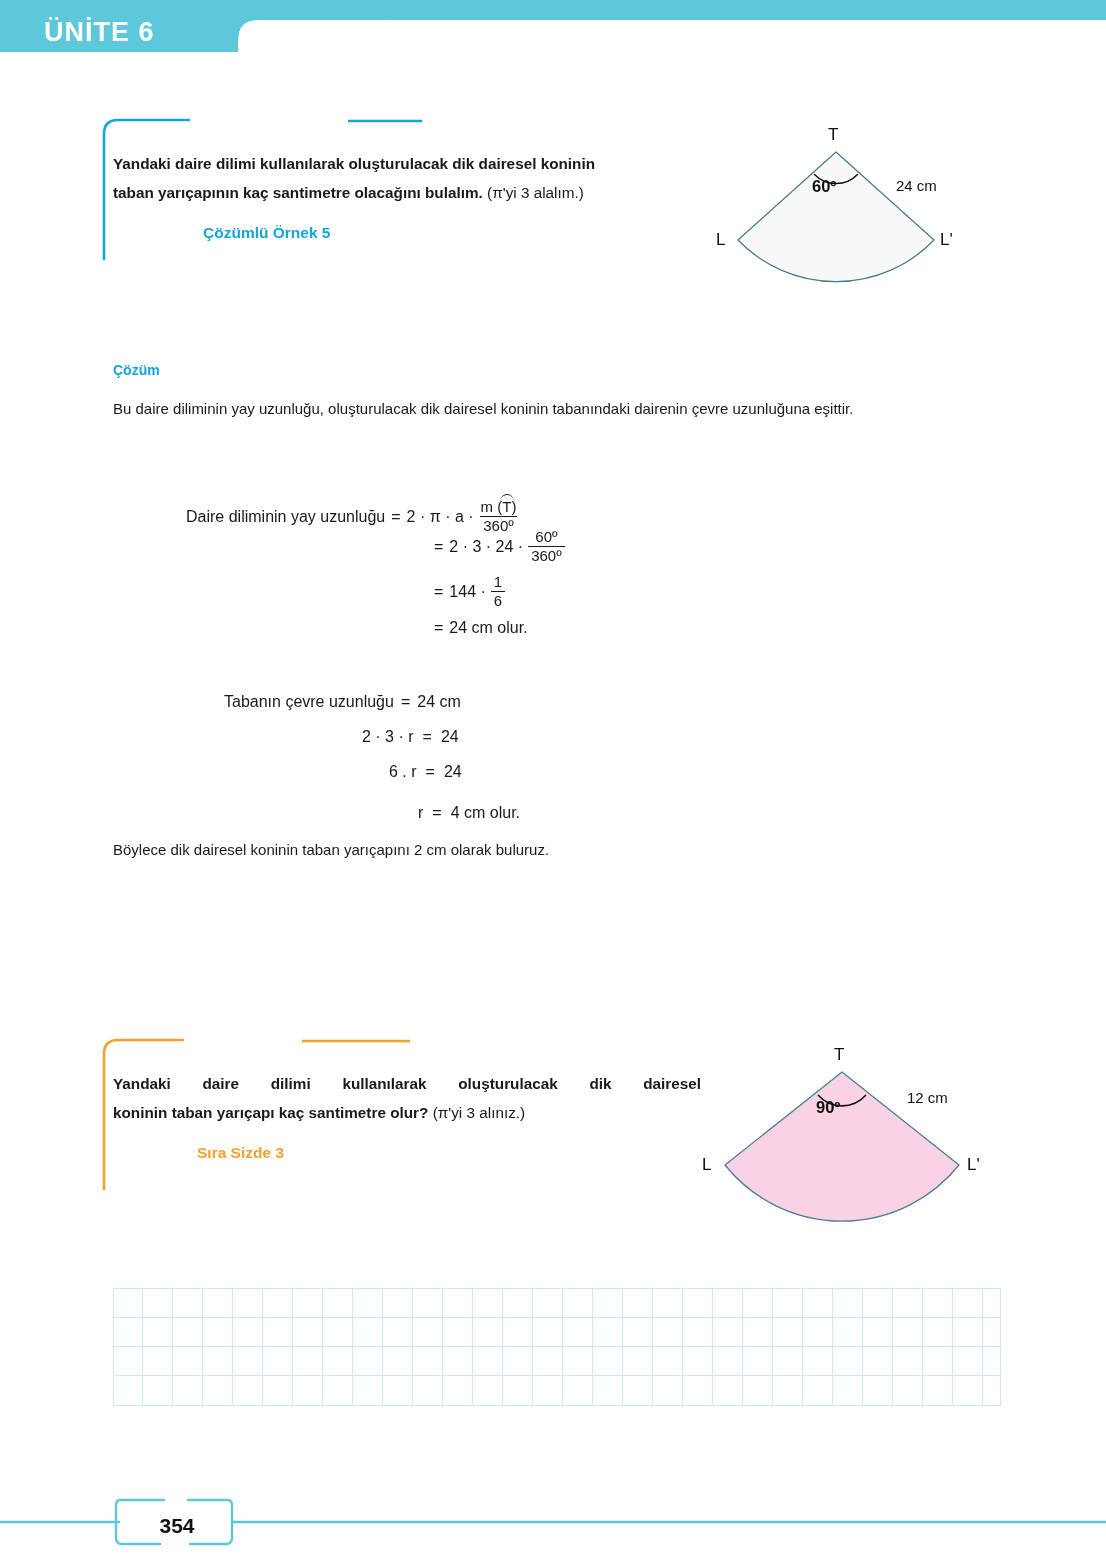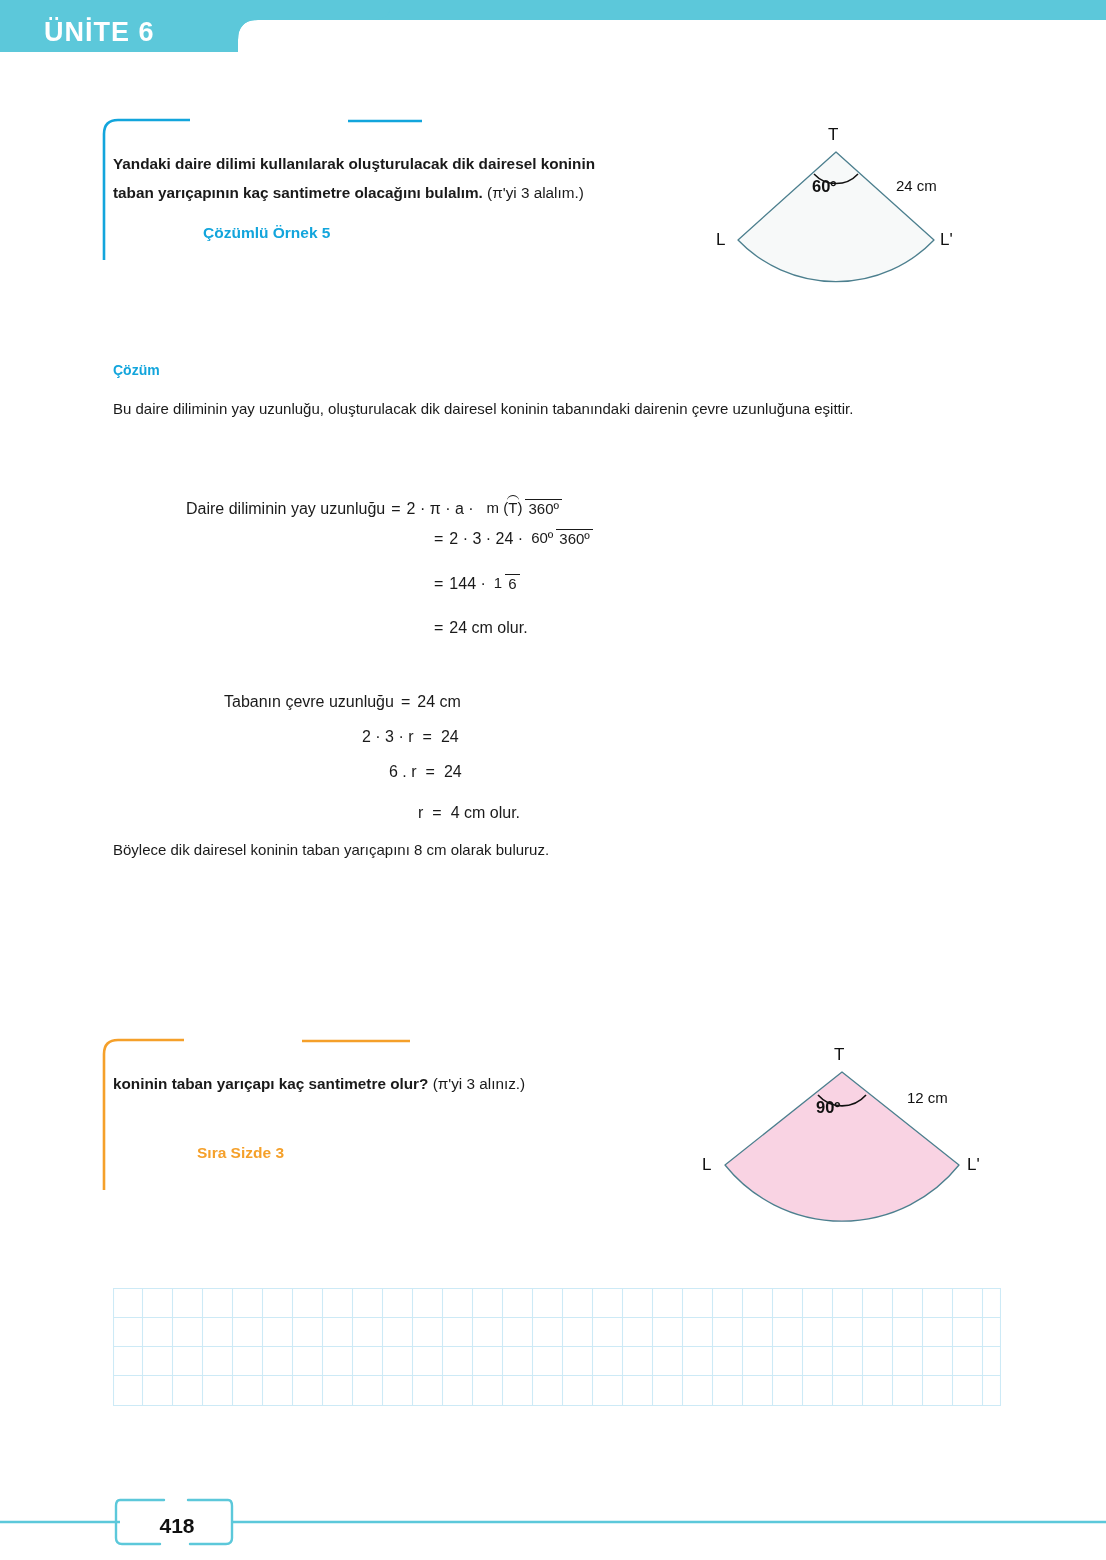--- a/index.html
+++ b/index.html
@@ -93,24 +93,24 @@
     font-size: 16px;
     color: #1a1a1a;
     white-space: nowrap;
     line-height: 1;
     display: flex;
     align-items: center;
   }
   .math-line .lhs { display: inline-block; }
   .frac {
     display: inline-flex;
-    flex-direction: row;
+    flex-direction: column;
     align-items: center;
     vertical-align: middle;
-    margin: 0 10px;
+    margin: 0 4px;
     position: relative;
     top: -1px;
   }
   .frac .num {
     font-size: 15px;
     padding: 0 3px 1px 3px;
     line-height: 1.05;
   }
   .frac .den {
     font-size: 15px;
@@ -292,31 +292,32 @@
   <span>6 . r</span>
   <span style="padding:0 9px;">=</span>
   <span>24</span>
 </div>
 <div class="math-line" style="left:418px; top:805px;">
   <span>r</span>
   <span style="padding:0 9px;">=</span>
   <span>4 cm olur.</span>
 </div>
 
-<div id="conclusion">Böylece dik dairesel koninin taban yarıçapını 8 cm olarak buluruz.</div>
+<div id="conclusion">Böylece dik dairesel koninin taban yarıçapını 2 cm olarak buluruz.</div>
 
 <div class="example-block" style="left:100px; top:1032px; width:640px; height:160px;">
   <svg class="bracket-svg" width="330" height="160" viewBox="0 0 330 160" xmlns="http://www.w3.org/2000/svg">
     <path d="M4,158 L4,22 Q4,8 18,8 L84,8" fill="none" stroke="#f5a02a" stroke-width="2.6"></path>
   </svg>
   <div class="block-label label-orange" style="left:97px; top:113px;">Sıra Sizde 3</div>
   <svg class="bracket-svg" style="left:202px; top:0;" width="120" height="20" viewBox="0 0 120 20" xmlns="http://www.w3.org/2000/svg">
     <path d="M0,9 L108,9" fill="none" stroke="#f5a02a" stroke-width="2.6"></path>
   </svg>
   <div class="question-text" style="left:13px; top:37px; width:588px; text-align:justify;">
+    <div style="text-align:justify; text-align-last:justify;">Yandaki daire dilimi kullanılarak oluşturulacak dik dairesel</div>
     <div>
       <span>koninin taban yarıçapı kaç santimetre olur?</span>
       <span class="normal">(π'yi 3 alınız.)</span>
     </div>
   </div>
 </div>
 
 <div class="sector-diagram" style="left:688px; top:1046px; width:310px; height:190px;">
   <svg width="310" height="190" viewBox="0 0 310 190" xmlns="http://www.w3.org/2000/svg">
     <path d="M154,26 L37,119 A150,150 0 0 0 271,119 Z" fill="#f9d3e3" stroke="#4c7f8e" stroke-width="1.3" stroke-linejoin="round"></path>
@@ -373,13 +374,13 @@
 </div>
 
 <div id="footer">
   <svg width="1106" height="64" viewBox="0 0 1106 64" xmlns="http://www.w3.org/2000/svg">
     <line x1="0" y1="26" x2="120" y2="26" stroke="#5cc8da" stroke-width="2.4"></line>
     <line x1="232" y1="26" x2="1106" y2="26" stroke="#5cc8da" stroke-width="2.4"></line>
     <path d="M164,4 L120,4 Q116,4 116,10 L116,42 Q116,48 122,48 L160,48" fill="none" stroke="#5cc8da" stroke-width="2.4" stroke-linecap="round"></path>
     <path d="M188,4 L228,4 Q232,4 232,10 L232,42 Q232,48 226,48 L190,48" fill="none" stroke="#5cc8da" stroke-width="2.4" stroke-linecap="round"></path>
   </svg>
 </div>
-<div id="page-number">418</div>
+<div id="page-number">354</div>
 
 </body></html>

